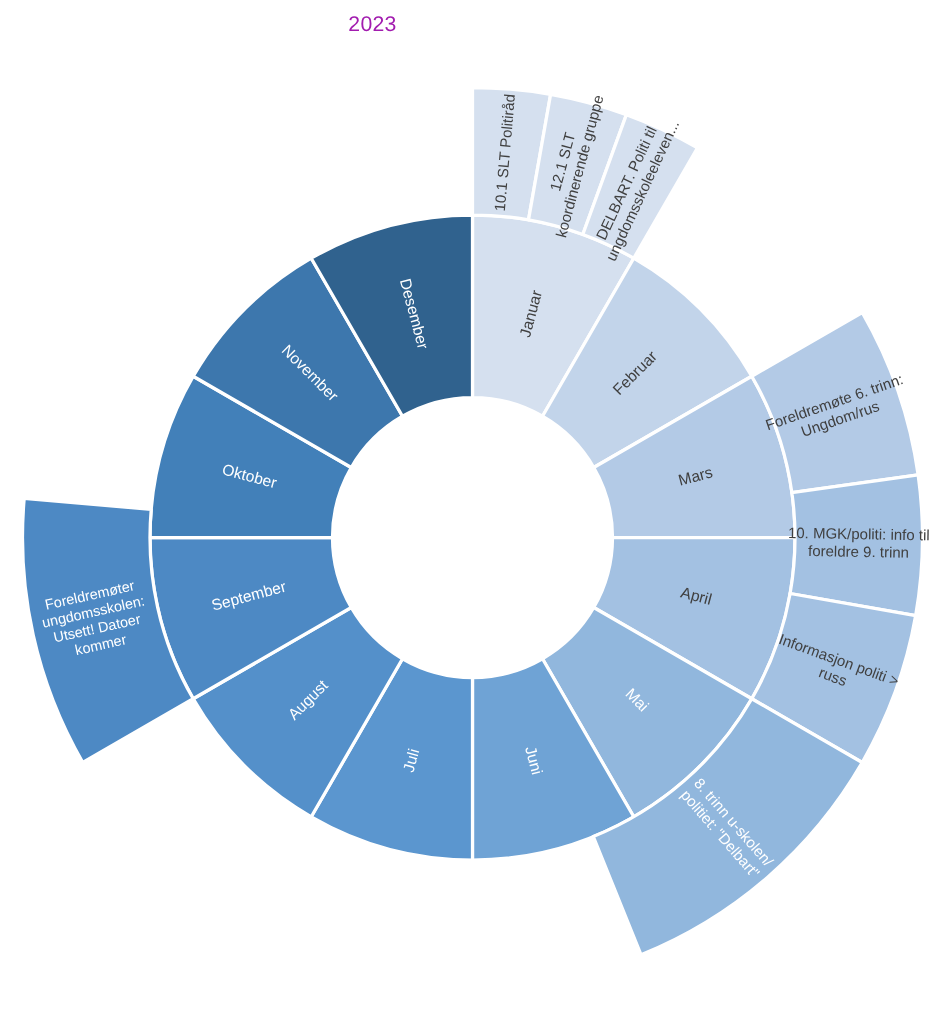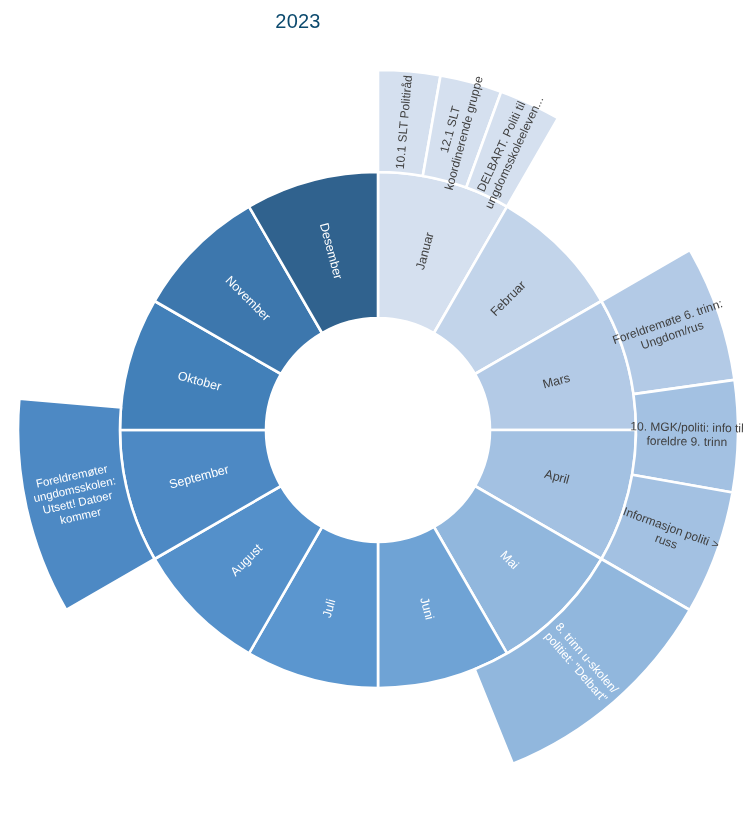--- a/index.html
+++ b/index.html
@@ -12,22 +12,22 @@
     position:relative;
   }
   #chart-wrap{
     position:absolute;inset:0;
     width:750px;height:814px;
   }
   #chart-title{
     position:absolute;
     top:10px;left:0;width:596px;
     text-align:center;
-    font-size:20px;
-    color:#0c4a6e;
+    font-size:17px;
+    color:#a21caf;
     font-family:"Liberation Sans", sans-serif;
     letter-spacing:.2px;
   }
   svg#sunburst{
     position:absolute;
     left:0;top:0;
     width:750px;height:814px;
     display:block;
   }
   svg#sunburst path{

